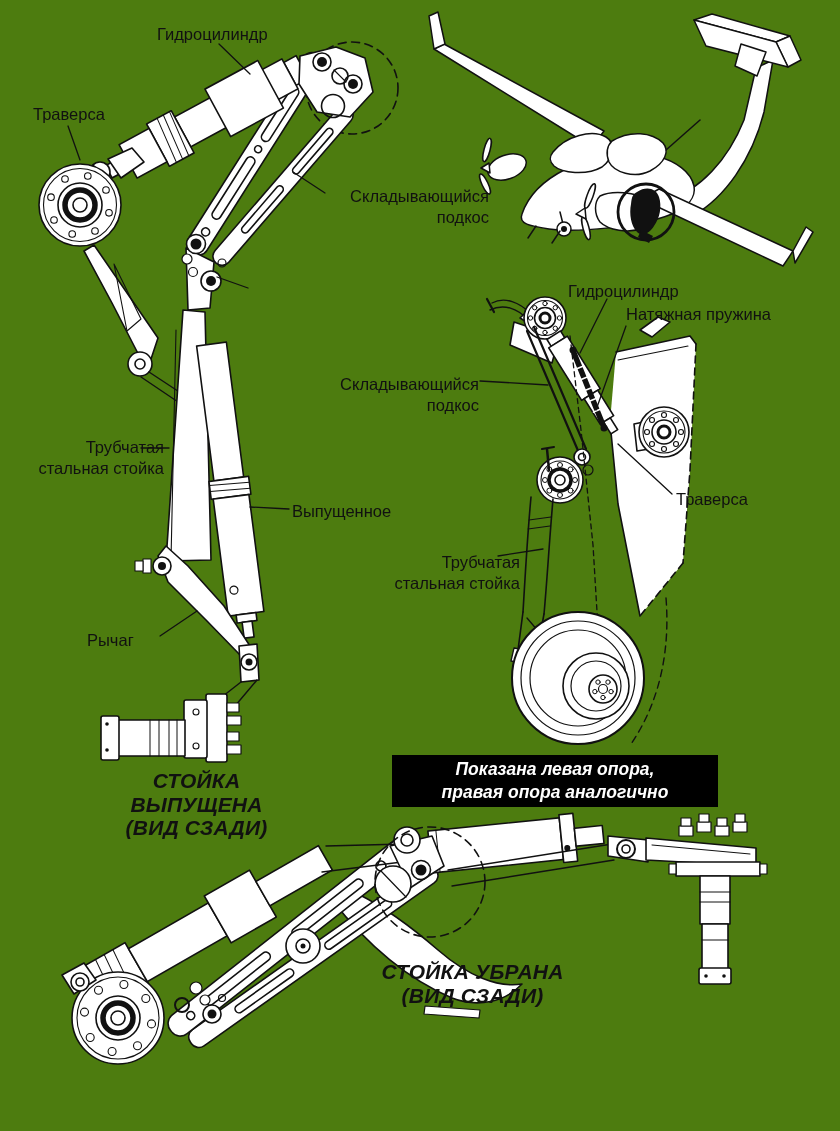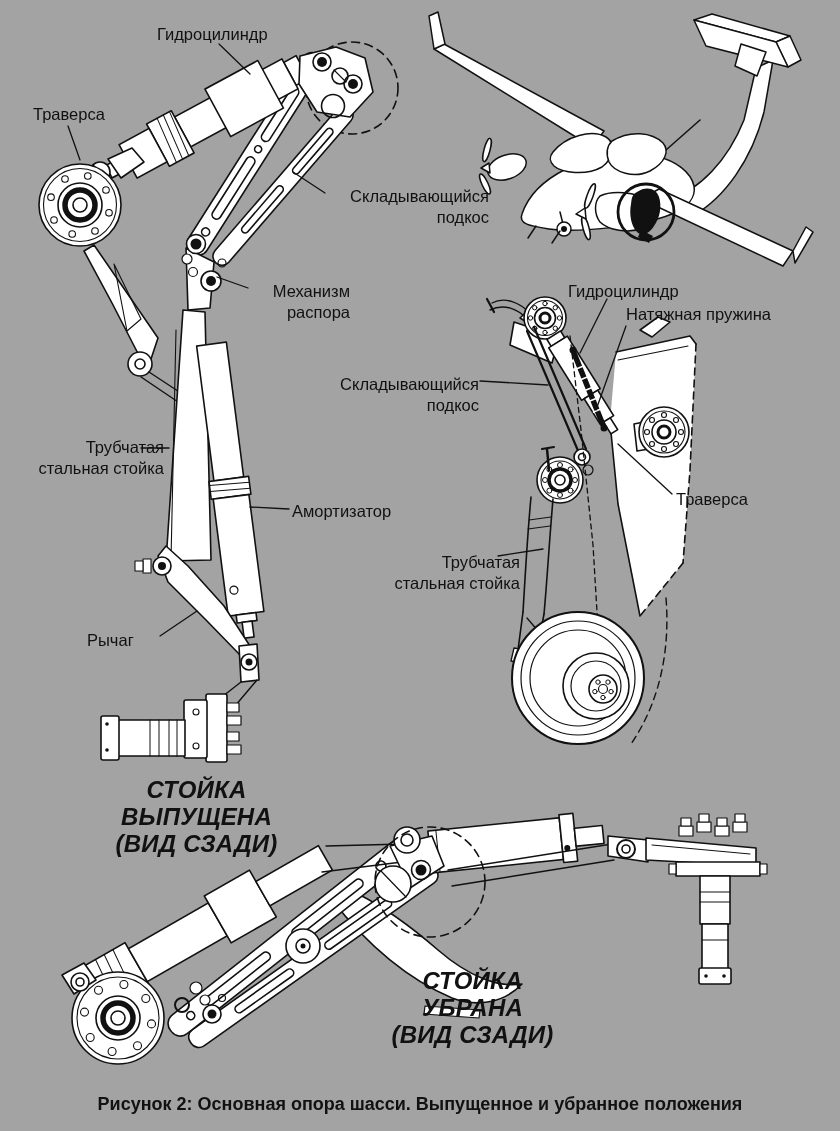--- a/index.html
+++ b/index.html
@@ -2,32 +2,32 @@
 <html><head>
 <meta charset="utf-8">
 <style>
   html,body{margin:0;padding:0;}
   body{background:#fff;}
   .page{position:relative;width:840px;height:1131px;background:#fff;overflow:hidden;
         font-family:"Liberation Sans", sans-serif;color:#111;}
   .art{position:absolute;left:0;top:0;width:840px;height:1131px;}
   .lbl{position:absolute;font-size:16.5px;line-height:1.3;color:#111;white-space:pre-line;}
   .ctr{text-align:right;}
-  .view-title{position:absolute;font-size:24px;font-weight:bold;font-style:italic;
-              line-height:1.12;text-align:center;white-space:pre-line;letter-spacing:.2px;margin-top:8px;}
+  .view-title{position:absolute;font-size:21px;font-weight:bold;font-style:italic;
+              line-height:1.12;text-align:center;white-space:pre-line;letter-spacing:.2px;}
   .note-box{position:absolute;display:flex;align-items:center;justify-content:center;
             background:#000;color:#fff;font-size:17.5px;font-weight:bold;font-style:italic;
             line-height:1.3;text-align:center;white-space:pre-line;}
   .caption{position:absolute;left:0;right:0;top:1094px;text-align:center;
            font-size:18px;font-weight:bold;color:#111;}
 </style>
 </head>
 <body>
 
-<div class="page" style="background: #a3a3a3;">
+<div class="page" style="background: #4d7c0f;">
 
 <svg class="art" viewBox="0 0 840 1131" xmlns="http://www.w3.org/2000/svg">
 
   <g stroke="#111" fill="none" stroke-width="1.6" stroke-linejoin="round" stroke-linecap="round">
     <g>
       <circle cx="352" cy="88" r="46" stroke-dasharray="8 5.5"></circle>
     </g>
 
     <g transform="translate(350 108) rotate(130.8)">
       <rect x="0" y="-9" width="205" height="18" rx="9" fill="#fff"></rect>
@@ -412,36 +412,35 @@
     <circle cx="724" cy="976" r="1.8" fill="#111" stroke="none"></circle>
 
     <circle cx="430" cy="882" r="55" stroke-dasharray="8 5.5"></circle>
   </g>
 </svg>
 
 <div class="lbl" style="left:157px;top:24px">Гидроцилиндр</div>
 <div class="lbl" style="left:33px;top:104px">Траверса</div>
 <div class="lbl ctr" style="left:327px;top:186px;width:162px">Складывающийся
 подкос</div>
-<div class="lbl ctr" style="left:250px;top:281px;width:100px">Механизм
-распора</div>
 <div class="lbl ctr" style="left:18px;top:437px;width:146px">Трубчатая
 стальная стойка</div>
-<div class="lbl" style="left:292px;top:501px">Амортизатор</div>
+<div class="lbl" style="left:292px;top:501px">Выпущенное</div>
 <div class="lbl" style="left:87px;top:630px">Рычаг</div>
 <div class="view-title" style="left:94px;top:769px;width:205px">СТОЙКА ВЫПУЩЕНА
 (ВИД СЗАДИ)</div>
 
 <div class="lbl" style="left:568px;top:281px">Гидроцилиндр</div>
 <div class="lbl" style="left:626px;top:304px">Натяжная пружина</div>
 <div class="lbl ctr" style="left:321px;top:374px;width:158px">Складывающийся
 подкос</div>
 <div class="lbl" style="left:676px;top:489px">Траверса</div>
 <div class="lbl ctr" style="left:374px;top:552px;width:146px">Трубчатая
 стальная стойка</div>
 
 <div class="view-title" style="left:370px;top:960px;width:205px">СТОЙКА УБРАНА
 (ВИД СЗАДИ)</div>
 
-
-<div class="caption">Рисунок 2: Основная опора шасси. Выпущенное и убранное положения</div>
+<div class="note-box" style="left: 392px; top: 755px; width: 326px; height: 52px; background: rgb(0, 0, 0); color: rgb(255, 255, 255);">Показана левая опора,
+правая опора аналогично</div>
+
 
 </div>
 
 </body></html>

